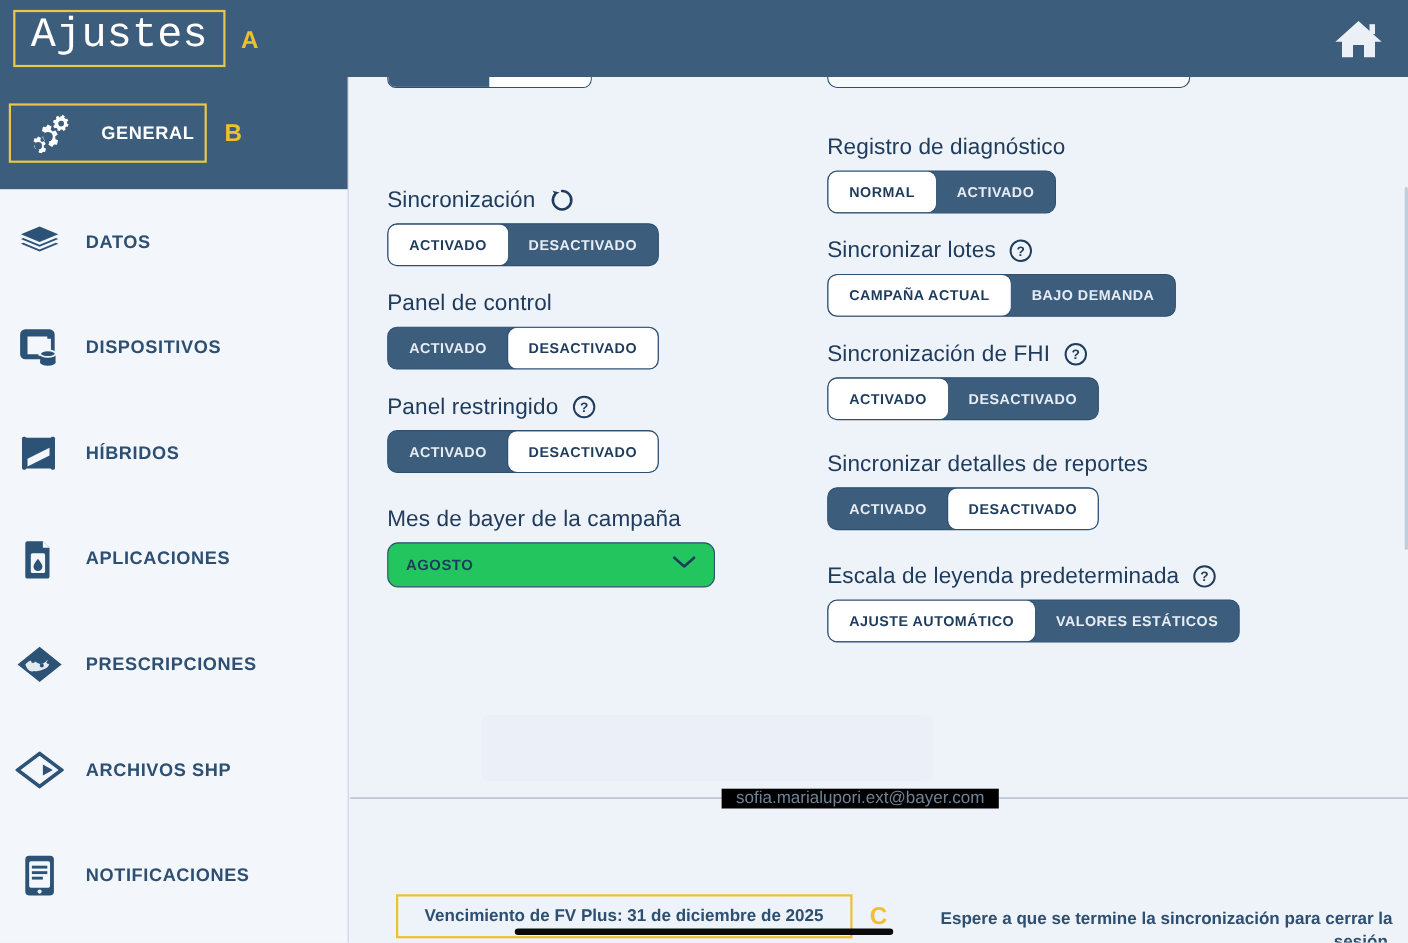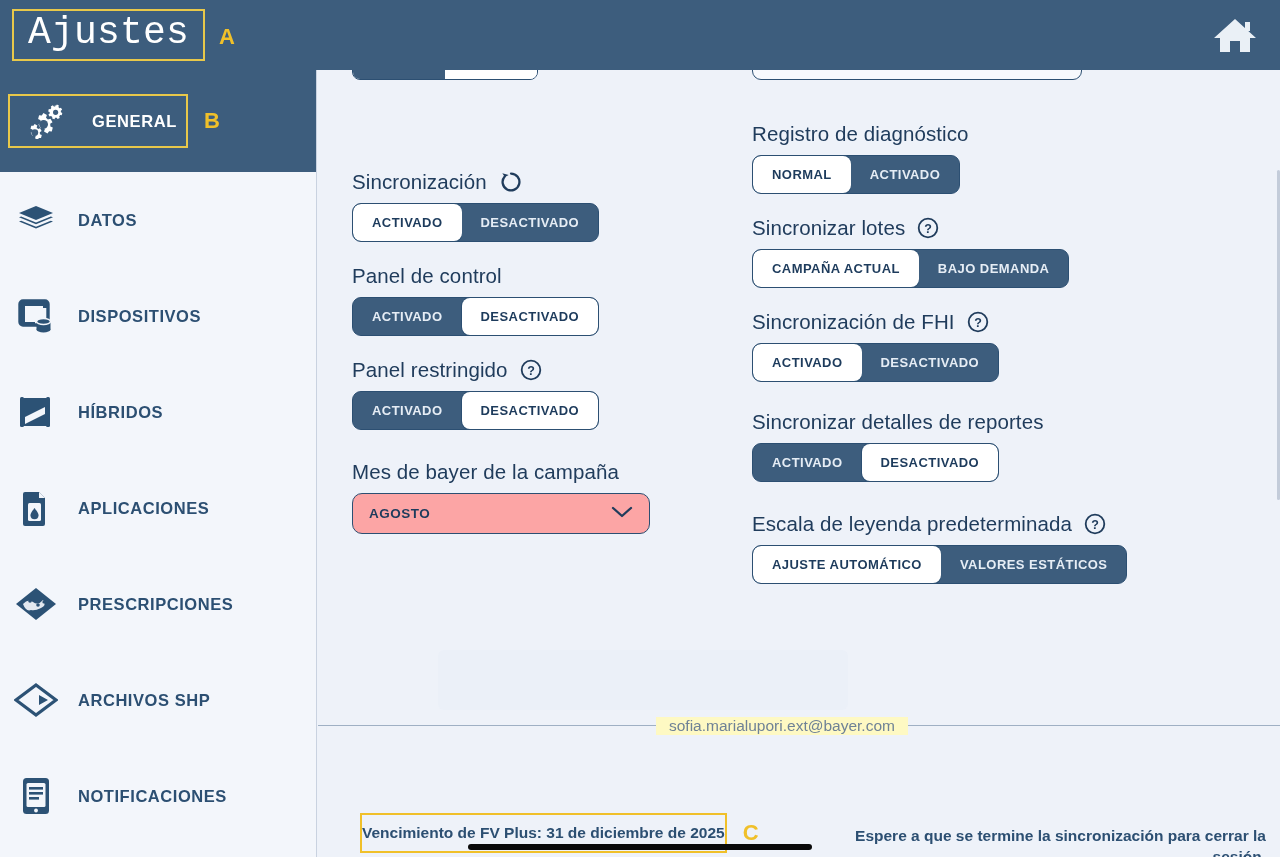--- a/index.html
+++ b/index.html
@@ -145,21 +145,21 @@
     background: #ffffff; color: #1d3b5c;
     border-radius: 8px;
     box-shadow: 0 0 0 1px #2c4f72;
   }
   .seg-opt.unsel { background: #3d5d7d; color: #e6edf5; }
 
   .select-wrap { margin-top: 3px; }
   .select-box {
     width: 298px; height: 41px;
     border: 1px solid #2c4f72; border-radius: 10px;
-    background: #fca5a5;
+    background: #22c55e;
     display: flex; align-items: center;
     padding: 0 16px;
     justify-content: space-between;
   }
   .select-value {
     color: #1d3b5c; font-size: 13.5px; font-weight: 700; letter-spacing: .5px;
   }
 
   
   .ghost {
@@ -172,31 +172,31 @@
 
   
   .divider-row {
     position: absolute; left: 0; top: 655px;
     width: 962px; height: 1px;
     display: flex; align-items: center;
   }
   .dline { height: 1px; background: #9fb0c4; }
   .email {
     color: #6f8296; font-size: 15.5px; padding: 0 13px;
-    white-space: nowrap; background: #fef9c3; position: relative; top: 0;
+    white-space: nowrap; background: #000000; position: relative; top: 0;
   }
 
   .footer { position: absolute; left: 0; top: 672px; width: 962px; height: 115px; }
   .fv-row {
     position: absolute; left: 42px; top: 71px;
     display: flex; align-items: center;
   }
   .fv-box {
     border: 2px solid #f0c02a;
-    padding: 9px 0;
+    padding: 9px 24px;
   }
   .fv-text {
     color: #2c4f72; font-size: 15.5px; font-weight: 700; white-space: nowrap;
   }
   .anno-c { margin-left: 16px; }
   .wait-msg {
     position: absolute; right: 14px; top: 84px;
     width: 420px;
     text-align: right;
     color: #2c4f72; font-size: 15.5px; font-weight: 700; line-height: 1.35;

